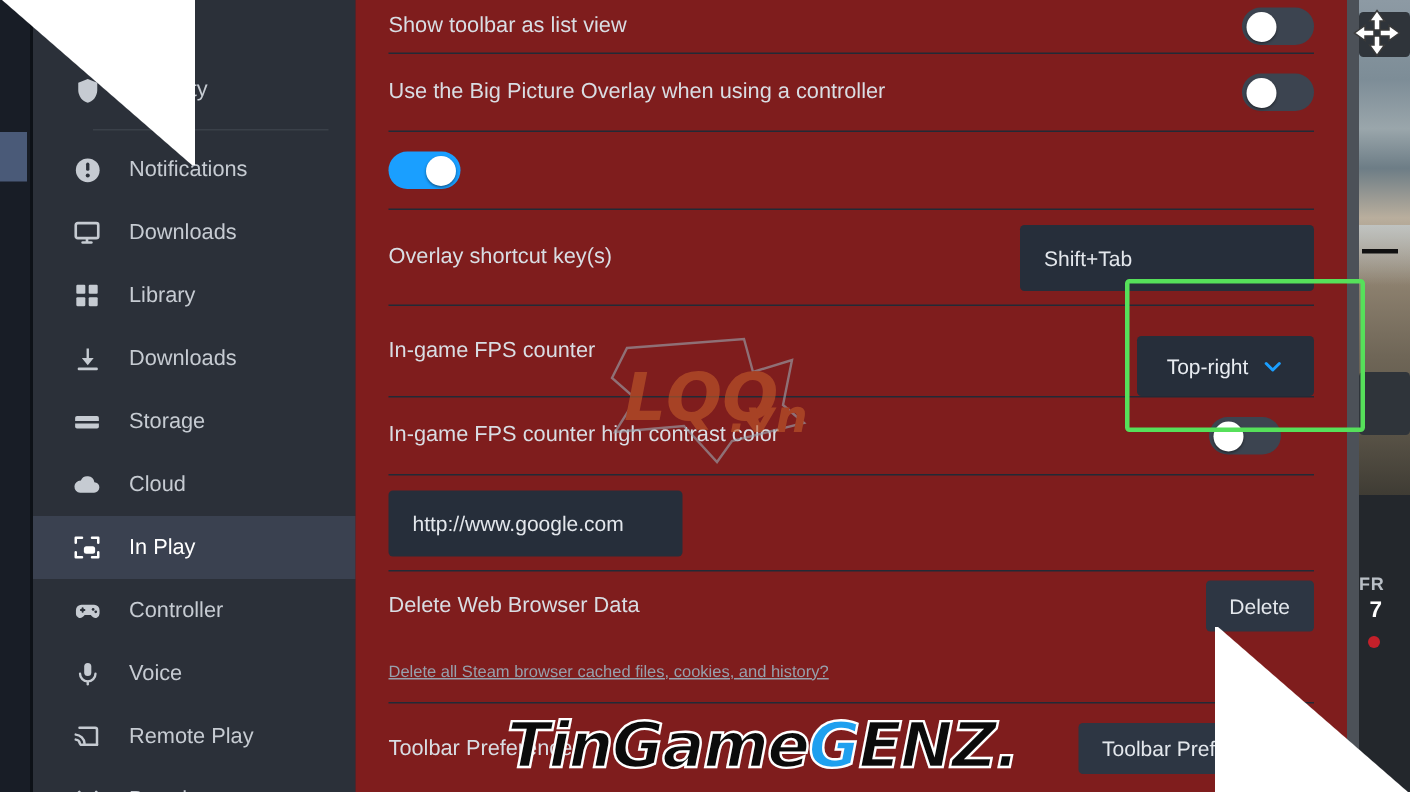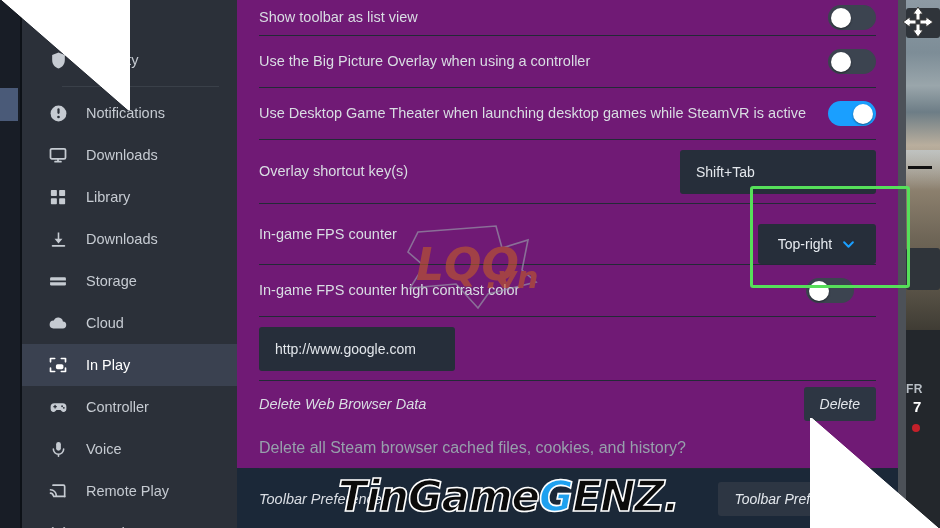--- a/index.html
+++ b/index.html
@@ -98,44 +98,44 @@
     color:#c6cbd2; flex: 0 0 22px;
   }
   .nav-item.active .nav-ico { color:#ffffff; }
   .nav-ico svg { display:block; }
   .nav-divider {
     height:1px; background:#3a4049; margin: 5px 18px 5px 40px;
   }
 
   
   .content {
-    position:absolute; left:237px; top:0; width:661px; height:468px;
-    background:#701a75;
+    position:absolute; left:237px; top:0; width:661px; height:528px;
+    background:#7f1d1d;
     padding: 0 22px 0 22px;
   }
   .row {
     position: relative;
     display:flex; align-items:center; justify-content:space-between;
     min-height: 52px;
     border-bottom: 1px solid #222a36;
   }
   .row .label {
     color:#d9dde3; font-size:14.5px;
     flex: 1 1 auto;
     padding-right: 14px;
     line-height: 1.25;
   }
-  .row.nolabelborder { border-bottom:none;font-style:italic; }
+  .row.nolabelborder { border-bottom:none; }
   .sub-row {
     display:flex; align-items:center;
     min-height: 42px;
     border-bottom: 1px solid #222a36;
   }
   .sub-row .sublabel{
-    color:#97a0ac; font-size:16px;
+    color:#97a0ac; font-size:11px;text-decoration:underline;
   }
 
   
   .toggle {
     width:48px; height:25px; border-radius:13px;
     background:#3c4450; position:relative; flex:0 0 48px;
     cursor:pointer;
   }
   .toggle .knob {
     position:absolute; top:2.5px; left:3px;
@@ -410,21 +410,20 @@
       </div>
 
       <div class="row">
         <div class="label">Use the Big Picture Overlay when using a controller</div>
         <div class="toggle">
           <div class="knob"></div>
         </div>
       </div>
 
       <div class="row">
-        <div class="label">Use Desktop Game Theater when launching desktop games while SteamVR is active</div>
         <div class="toggle on">
           <div class="knob"></div>
         </div>
       </div>
 
       <div class="row" style="min-height:64px;">
         <div class="label">Overlay shortcut key(s)</div>
         <div class="valuebox">Shift+Tab</div>
       </div>
 

